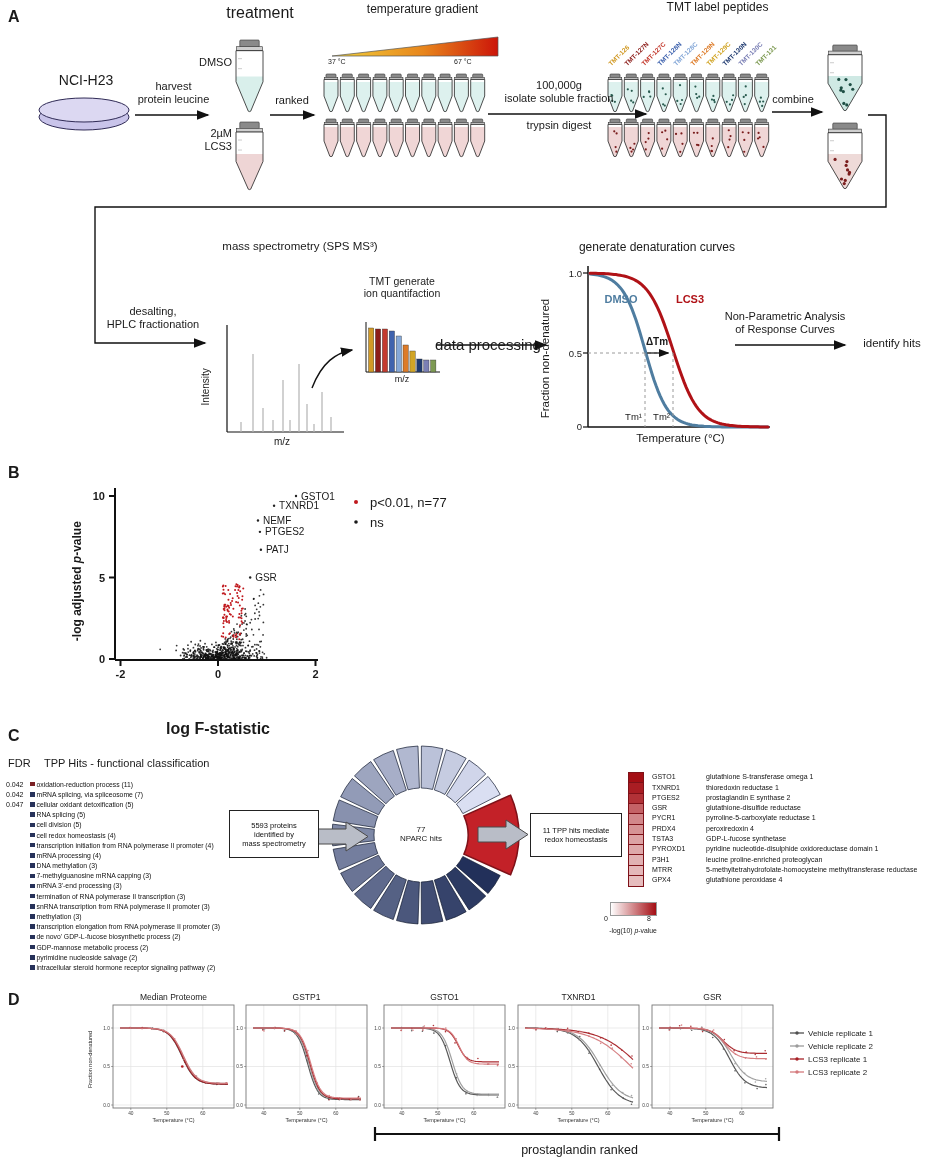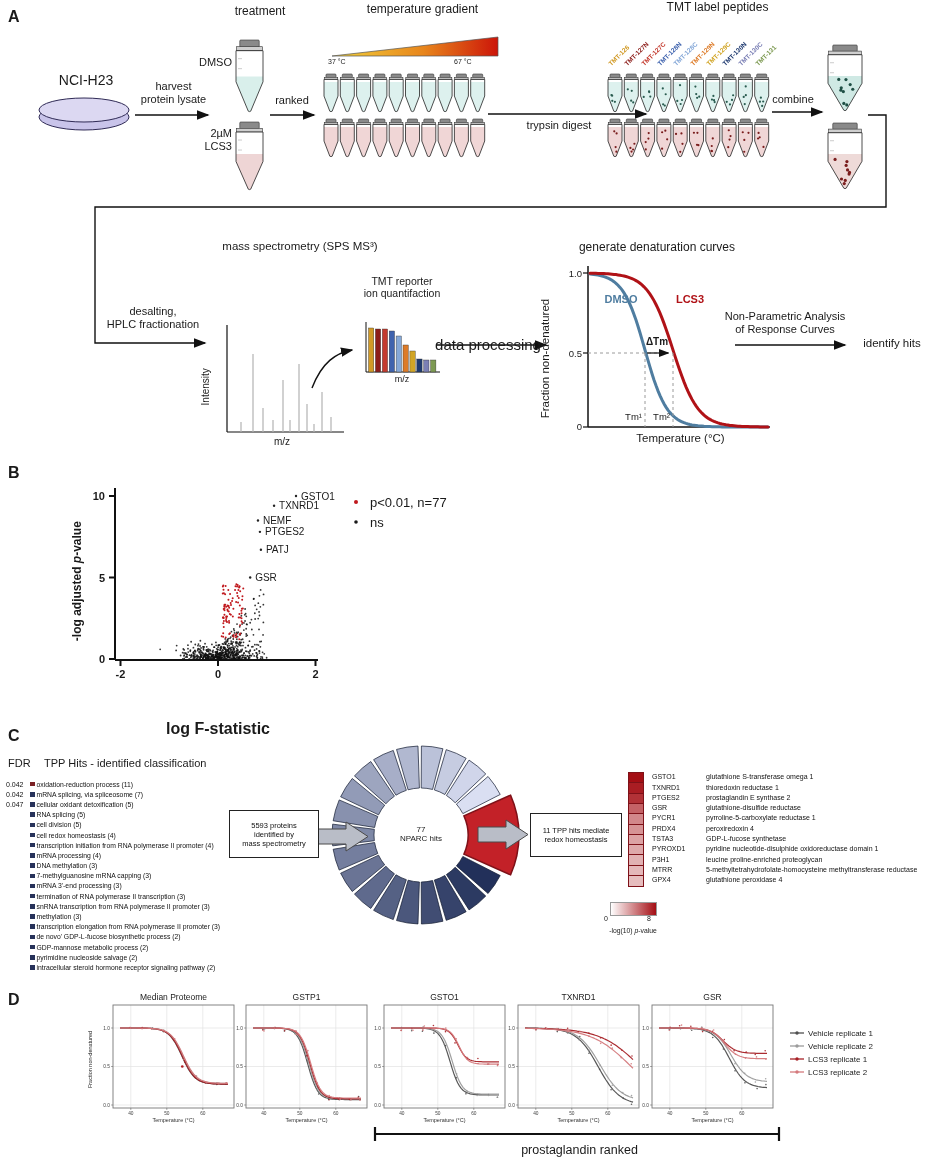--- a/index.html
+++ b/index.html
@@ -1526,49 +1526,51 @@
         <text x="808" y="1075" fill="#222" font-size="8">LCS3 replicate 2</text>
       </g>
       <g>
         <line x1="375" y1="1134" x2="779" y2="1134" stroke="#111" stroke-width="2.2"></line>
         <line x1="375" y1="1127" x2="375" y2="1141" stroke="#111" stroke-width="2.2"></line>
         <line x1="779" y1="1127" x2="779" y2="1141" stroke="#111" stroke-width="2.2"></line>
       </g>
     </svg>
 
   <div class="t panel-label" style="left:8px;top:8px">A</div>
-  <div class="t c" style="left:205px;top:4px;width:110px;font-size:12px">treatment</div>
+  <div class="t c" style="left:205px;top:4px;width:110px;font-size:16px">treatment</div>
   <div class="t c" style="left:335px;top:2px;width:175px;font-size:12px">temperature gradient</div>
   <div class="t c" style="left:640px;top:0px;width:155px;font-size:12px">TMT label peptides</div>
   <div class="t c" style="left:42px;top:72px;width:88px;font-size:14px">NCI-H23</div>
   <div class="t c pre" style="left:126px;top:80px;width:95px;font-size:11px">harvest
-protein lysate</div>
+protein leucine</div>
   <div class="t r" style="left:192px;top:56px;width:40px;font-size:11px">DMSO</div>
   <div class="t r pre" style="left:196px;top:127px;width:36px;font-size:11px">2µM
 LCS3</div>
   <div class="t c" style="left:266px;top:94px;width:52px;font-size:11px">ranked</div>
   <div class="t" style="left:328px;top:58px;font-size:7px">37 °C</div>
   <div class="t" style="left:454px;top:58px;font-size:7px">67 °C</div>
+  <div class="t c pre" style="left:474px;top:79px;width:170px;font-size:11px">100,000g
+isolate soluble fraction</div>
   <div class="t c" style="left:494px;top:119px;width:130px;font-size:11px">trypsin digest</div>
   <div class="t c" style="left:766px;top:93px;width:54px;font-size:11px">combine</div>
   <div id="tmt-labels">
       <div class="tmt" style="left: 612px; top: 60px; color: rgb(209, 154, 38);">TMT-126</div>
       <div class="tmt" style="left: 628.3px; top: 60px; color: rgb(140, 29, 25);">TMT-127N</div>
       <div class="tmt" style="left: 644.6px; top: 60px; color: rgb(196, 58, 46);">TMT-127C</div>
       <div class="tmt" style="left: 660.9px; top: 60px; color: rgb(63, 99, 174);">TMT-128N</div>
       <div class="tmt" style="left: 677.2px; top: 60px; color: rgb(133, 168, 216);">TMT-128C</div>
       <div class="tmt" style="left: 693.5px; top: 60px; color: rgb(221, 123, 40);">TMT-129N</div>
       <div class="tmt" style="left: 709.8px; top: 60px; color: rgb(209, 165, 38);">TMT-129C</div>
       <div class="tmt" style="left: 726.1px; top: 60px; color: rgb(31, 58, 112);">TMT-130N</div>
       <div class="tmt" style="left: 742.4px; top: 60px; color: rgb(122, 127, 181);">TMT-130C</div>
       <div class="tmt" style="left: 758.7px; top: 60px; color: rgb(125, 154, 82);">TMT-131</div>
     </div>
 
   <div class="t c" style="left:215px;top:240px;width:170px;font-size:11.5px">mass spectrometry (SPS MS³)</div>
-  <div class="t c pre" style="left:352px;top:275px;width:100px;font-size:10.5px">TMT reporter
+  <div class="t c pre" style="left:352px;top:275px;width:100px;font-size:10.5px">TMT generate
 ion quantifaction</div>
   <div class="t rot c" style="left:212px;top:415px;width:80px;font-size:10px">Intensity</div>
   <div class="t c" style="left:252px;top:436px;width:60px;font-size:10px">m/z</div>
   <div class="t c" style="left:382px;top:374px;width:40px;font-size:9px">m/z</div>
   <div class="t c pre" style="left:98px;top:305px;width:110px;font-size:11px">desalting,
 HPLC fractionation</div>
   <div class="t c" style="left:432px;top:336px;width:112px;font-size:15px">data processing</div>
   <div class="t c" style="left:562px;top:240px;width:190px;font-size:12px">generate denaturation curves</div>
   <div class="t rot c" style="left:553px;top:425px;width:160px;font-size:11.5px">Fraction non-denatured</div>
   <div class="t r" style="left:560px;top:268px;width:22px;font-size:9.5px">1.0</div>
@@ -1583,21 +1585,21 @@
   <div class="t c pre" style="left:715px;top:310px;width:140px;font-size:11px">Non-Parametric Analysis
 of Response Curves</div>
   <div class="t c" style="left:852px;top:337px;width:80px;font-size:11.5px">identify hits</div>
 
   <div class="t panel-label" style="left:8px;top:464px">B</div>
   <div class="t rot c b" style="left:84px;top:652px;width:170px;font-size:12px"><span>-log adjusted </span><i>p</i><span>-value</span></div>
   <div class="t c b" style="left:155px;top:720px;width:126px;font-size:16px">log F-statistic</div>
 
   <div class="t panel-label" style="left:8px;top:727px">C</div>
   <div class="t" style="left:8px;top:757px;font-size:11px">FDR</div>
-  <div class="t" style="left:44px;top:757px;font-size:11px">TPP Hits - identified classification</div>
+  <div class="t" style="left:44px;top:757px;font-size:11px">TPP Hits - functional classification</div>
   <div id="class-list" style="position:absolute;left:6px;top:779px">
       <div class="cls-row">
         <div class="cls-fdr">0.042</div>
         <div class="cls-sq" style="background: rgb(123, 33, 37);"></div>
         <div class="cls-lab">oxidation-reduction process (11)</div>
       </div>
       <div class="cls-row">
         <div class="cls-fdr">0.042</div>
         <div class="cls-sq" style="background: rgb(39, 50, 90);"></div>
         <div class="cls-lab">mRNA splicing, via spliceosome (7)</div>

